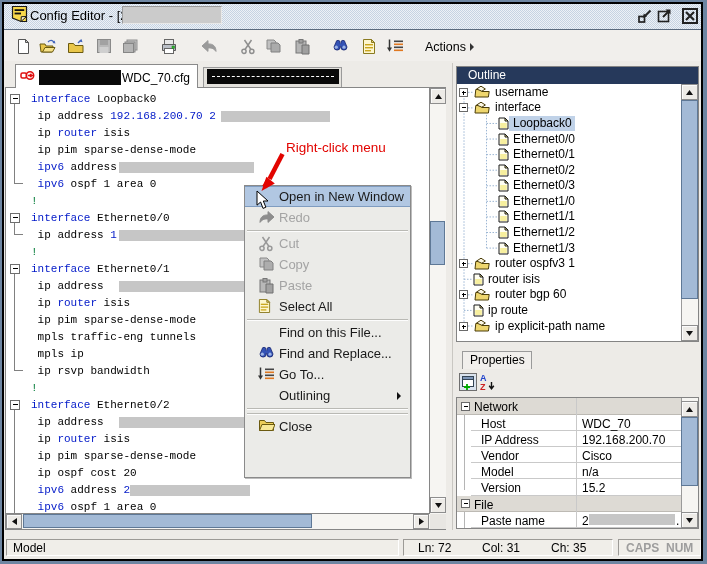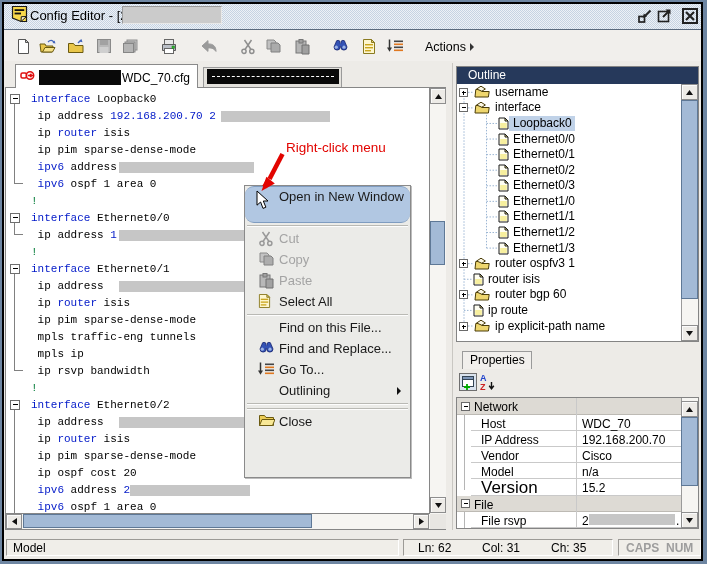--- a/index.html
+++ b/index.html
@@ -426,30 +426,30 @@
 <div class="a" style="left:471px;top:430.8px;width:210px;height:16.2px;border-bottom:1px solid #c9c9c9"></div>
 <div class="a" style="left:481px;top:431.8px;font-size:12px;line-height:16.2px">IP Address</div>
 <div class="a" style="left:582px;top:431.8px;font-size:12px;line-height:16.2px">192.168.200.70</div>
 <div class="a" style="left:471px;top:447.0px;width:210px;height:16.2px;border-bottom:1px solid #c9c9c9"></div>
 <div class="a" style="left:481px;top:448.0px;font-size:12px;line-height:16.2px">Vendor</div>
 <div class="a" style="left:582px;top:448.0px;font-size:12px;line-height:16.2px">Cisco</div>
 <div class="a" style="left:471px;top:463.2px;width:210px;height:16.2px;border-bottom:1px solid #c9c9c9"></div>
 <div class="a" style="left:481px;top:464.2px;font-size:12px;line-height:16.2px">Model</div>
 <div class="a" style="left:582px;top:464.2px;font-size:12px;line-height:16.2px">n/a</div>
 <div class="a" style="left:471px;top:479.4px;width:210px;height:16.2px;border-bottom:1px solid #c9c9c9"></div>
-<div class="a" style="left:481px;top:480.4px;font-size:17px;line-height:16.2px">Version</div>
+<div class="a" style="left:481px;top:480.4px;font-size:12px;line-height:16.2px">Version</div>
 <div class="a" style="left:582px;top:480.4px;font-size:12px;line-height:16.2px">15.2</div>
 <div class="a" style="left:457px;top:495.6px;width:224px;height:16.2px;background:#dddad4;border-bottom:1px solid #bdbab4"></div>
 <svg class="a" style="left:461px;top:499.1px" width="9" height="9" viewBox="0 0 9 9" shape-rendering="crispEdges">
     <rect x="0.5" y="0.5" width="8" height="8" fill="#fff" stroke="#6a6a6a"></rect>
     <line x1="2.5" y1="4.5" x2="6.5" y2="4.5" stroke="#000"></line>
   </svg>
 <div class="a" style="left:474px;top:496.6px;font-size:12px;line-height:16.2px">File</div>
 <div class="a" style="left:471px;top:511.8px;width:210px;height:16.2px;border-bottom:1px solid #c9c9c9"></div>
-<div class="a" style="left:481px;top:512.8px;font-size:12px;line-height:16.2px">File rsvp</div>
+<div class="a" style="left:481px;top:512.8px;font-size:12px;line-height:16.2px">Paste name</div>
 <div class="a" style="left:582px;top:512.8px;font-size:12px;line-height:16.2px">2</div>
 <div class="a" style="left:589px;top:514.3px;width:86px;height:11px;background:#c6c6c6"></div>
 <div class="a" style="left:676px;top:512.8px;font-size:12px;line-height:16.2px">.</div>
 <div class="a" style="left:576px;top:398px;width:1px;height:130px;background:#c9c9c9"></div>
 <div class="a" style="left:464px;top:415px;width:1px;height:75px;background:#b5b5b5"></div>
 <div class="a" style="left:464px;top:512px;width:1px;height:16px;background:#b5b5b5"></div>
 <div class="a" style="left:681px;top:398px;width:17px;height:130px;background:#f6f5f2;border-left:1px solid #9a9a9a"></div>
 <div class="sbtn" style="left:681px;top:401px;width:17px;height:16px;display:flex;align-items:center;justify-content:center">
     <svg width="7" height="5" viewBox="0 0 7 5" style="margin:auto">
       <polygon points="0,5 7,5 3.5,0" fill="#111"></polygon>
@@ -458,28 +458,33 @@
 <div class="thumb" style="left:681px;top:417px;width:17px;height:69px;border-color:#5e7896"></div>
 <div class="sbtn" style="left:681px;top:512px;width:17px;height:16px;display:flex;align-items:center;justify-content:center">
     <svg width="7" height="5" viewBox="0 0 7 5" style="margin:auto">
       <polygon points="0,0 7,0 3.5,5" fill="#111"></polygon>
     </svg>
   </div>
 <div class="a" style="left:6px;top:539px;width:393px;height:17px;background:#f0eee9;border:1px solid #9c9a96;border-bottom-color:#fff;border-right-color:#fff">
     <div style="padding:1px 0 0 6px;font-size:12px">Model</div>
   </div>
 <div class="a" style="left:403px;top:539px;width:210px;height:17px;background:#f0eee9;border:1px solid #9c9a96;border-bottom-color:#fff;border-right-color:#fff"></div>
-<div class="a" style="left:418px;top:541px;font-size:12px">Ln: 62</div>
+<div class="a" style="left:418px;top:541px;font-size:12px">Ln: 72</div>
 <div class="a" style="left:482px;top:541px;font-size:12px">Col: 31</div>
 <div class="a" style="left:551px;top:541px;font-size:12px">Ch: 35</div>
 <div class="a" style="left:618px;top:539px;width:83px;height:17px;background:#f0eee9;border:1px solid #9c9a96;border-bottom-color:#fff;border-right-color:#fff">
     <div style="padding:1px 0 0 7px;font-size:12px;color:#9d9d9d;font-weight:bold">CAPS&nbsp; NUM</div>
   </div>
 <div class="a" style="left:244px;top:185px;width:167px;height:293px;background:#ebebe8;border:1px solid #8a8a8a;box-shadow:1px 1px 0 rgba(90,90,90,.4)">
-<div class="mi" style="background:#b1c7e2;border-top:1px solid #7f9cc0;border-bottom:1px solid #7f9cc0;height:37px;line-height:19px;border-radius:9px;">Open in New Window</div>
+<div class="mi" style="background:#b1c7e2;border-top:1px solid #7f9cc0;border-bottom:1px solid #7f9cc0;height:21px;line-height:19px;">Open in New Window</div>
+<div class="mi dis" style=""><span class="a" style="left:13px;top:2px">
+        <svg width="18" height="16" viewBox="0 0 18 16">
+          <path d="M16 8 L10 2.6 V6 C5 5.6 2 8.4 2 13.4 C4.4 10.2 7 9.6 10 10 V13.4 Z" fill="#8d8d8d" stroke="#8d8d8d"></path>
+        </svg>
+      </span>Redo</div>
 <div class="msep">
       <div></div>
     </div>
 <div class="mi dis" style=""><span class="a" style="left:13px;top:2px">
         <svg width="16" height="17" viewBox="0 0 16 17">
           <path d="M4.5 2 L11 11.5 M11.5 2 L5 11.5" stroke="#999" stroke-width="1.5" fill="none"></path>
           <circle cx="4" cy="13.3" r="2.1" fill="none" stroke="#999" stroke-width="1.5"></circle>
           <circle cx="11.8" cy="13.3" r="2.1" fill="none" stroke="#999" stroke-width="1.5"></circle>
         </svg>
       </span>Cut</div>

